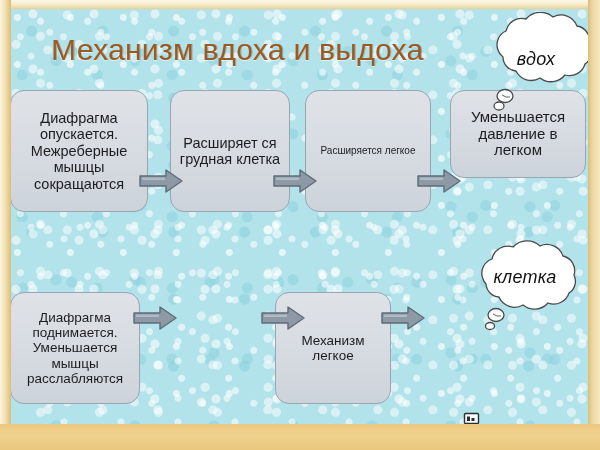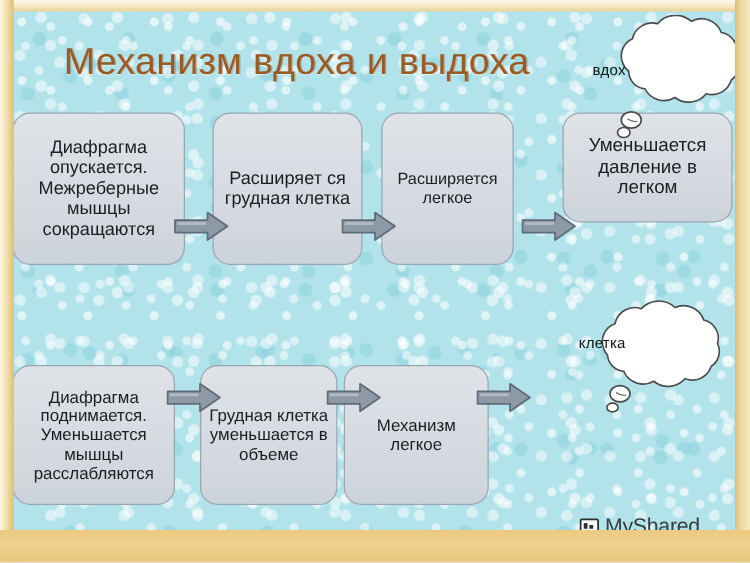--- a/index.html
+++ b/index.html
@@ -114,23 +114,25 @@
   }
 
   
   .cloud {
     position: absolute;
     z-index: 7;
   }
   .cloud .cloud-label {
     position: absolute;
     width: 100%;
-    font-size: 12px;
+    text-align: center;
+    font-size: 18px;
     color: #121212;
     letter-spacing: .2px;
+    font-style: italic;
   }
 
   
   #watermark {
     position: absolute;
     left: 452px;
     top: 402px;
     display: flex;
     align-items: center;
     gap: 4px;
@@ -153,21 +155,21 @@
     <div id="title">Механизм вдоха и выдоха</div>
 
     <div class="pbox" style="left:-1px; top:81px; width:138px; height:122px; font-size:14.5px;">
       <span>Диафрагма опускается. Межреберные мышцы сокращаются</span>
     </div>
 
     <div class="pbox" style="left:159px; top:81px; width:120px; height:122px; font-size:14.5px;align-items:center;">
       <span>Расширяет ся грудная клетка</span>
     </div>
 
-    <div class="pbox" style="left:294px; top:81px; width:106px; height:122px; font-size:13px;justify-content:center;">
+    <div class="pbox" style="left:294px; top:81px; width:126px; height:122px; font-size:10px;justify-content:center;">
       <span>Расширяется легкое</span>
     </div>
 
     <div class="pbox" style="left:439px; top:81px; width:136px; height:88px; font-size:15px;">
       <span>Уменьшается давление в легком</span>
     </div>
 
     <div class="arrow" style="left:128px; top:159px; width:44px; height:26px;">
       <svg width="44" height="26" viewBox="0 0 44 26">
         <polygon points="1,8 27,8 27,2 43,13 27,24 27,18 1,18" fill="#8e99a6" stroke="#5f6b78" stroke-width="1.4" stroke-linejoin="round"></polygon>
@@ -186,23 +188,20 @@
       <svg width="44" height="26" viewBox="0 0 44 26">
         <polygon points="1,8 27,8 27,2 43,13 27,24 27,18 1,18" fill="#8e99a6" stroke="#5f6b78" stroke-width="1.4" stroke-linejoin="round"></polygon>
         <polygon points="3,9.5 26,9.5 26,12 3,12" fill="#b9c2cc" opacity=".8"></polygon>
       </svg>
     </div>
 
     <div class="pbox" style="left:-1px; top:283px; width:130px; height:112px; font-size:13.5px;">
       <span>Диафрагма поднимается. Уменьшается мышцы расслабляются</span>
     </div>
 
-    <div class="pbox" style="left:149px; top:283px; width:110px; height:112px; font-size:13.5px;">
-      <span>Грудная клетка уменьшается в объеме</span>
-    </div>
 
     <div class="pbox" style="left:264px; top:283px; width:116px; height:112px; font-size:13.5px;">
       <span>Механизм легкое</span>
     </div>
 
 
     <div class="arrow" style="left:122px; top:296px; width:44px; height:26px;">
       <svg width="44" height="26" viewBox="0 0 44 26">
         <polygon points="1,8 27,8 27,2 43,13 27,24 27,18 1,18" fill="#8e99a6" stroke="#5f6b78" stroke-width="1.4" stroke-linejoin="round"></polygon>
         <polygon points="3,9.5 26,9.5 26,12 3,12" fill="#b9c2cc" opacity=".8"></polygon>
@@ -275,21 +274,20 @@
 
     <div id="watermark">
       <span style="display:inline-block; line-height:0;">
         <svg width="17" height="17" viewBox="0 0 17 17">
           <rect x="1.5" y="2.5" width="14" height="10" rx="1" fill="#ffffff" stroke="#1d1d1d" stroke-width="1.4"></rect>
           <rect x="4" y="5.5" width="3" height="4.5" fill="#1d1d1d"></rect>
           <rect x="8.5" y="7" width="3" height="3" fill="#1d1d1d"></rect>
           <path d="M8.5,12.5 v2 M5,16 l3.5,-2 M12,16 l-3.5,-2" stroke="#1d1d1d" stroke-width="1.4" fill="none"></path>
         </svg>
       </span>
-      <span class="wm-text">MyShared</span>
     </div>
 
   </div>
 
   <div class="frame-band frame-top"></div>
   <div class="frame-band frame-left"></div>
   <div class="frame-band frame-right"></div>
   <div class="frame-band frame-bottom"></div>
 
 </div>

